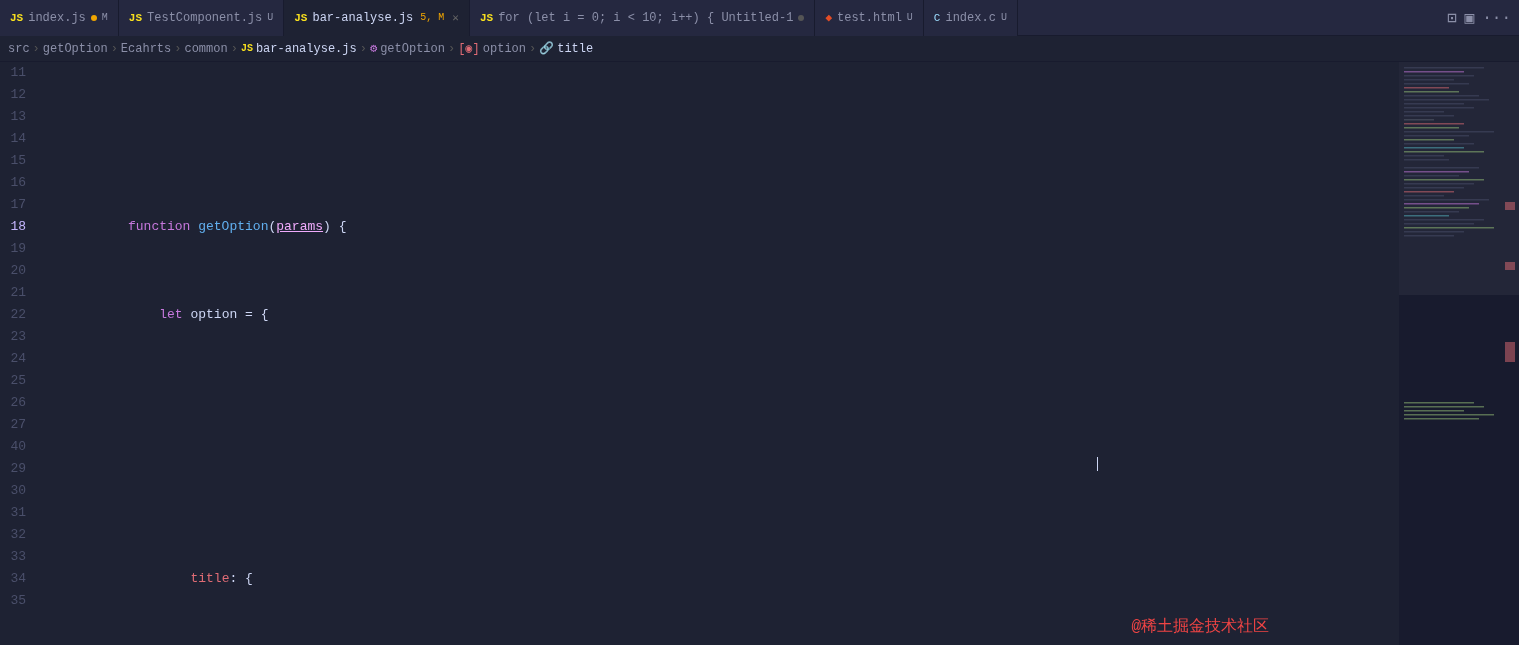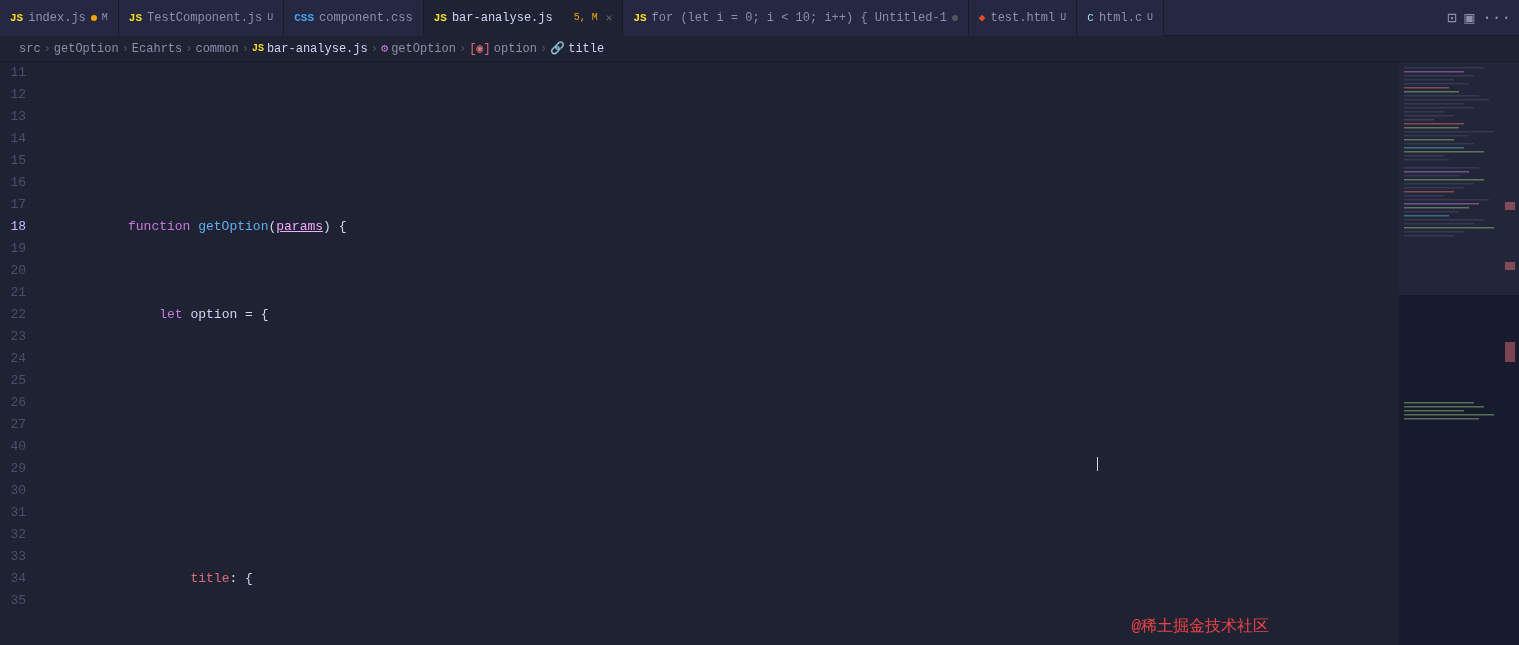--- a/index.html
+++ b/index.html
@@ -69,21 +69,21 @@
       color: #8b8fa8;
       font-size: 16px;
     }
 
     
     .breadcrumb {
       display: flex;
       align-items: center;
       background: #1e2233;
       height: 26px;
-      padding: 0 19px;
+      padding: 0 8px;
       font-size: 12px;
       color: #8b8fa8;
       border-bottom: 1px solid #181b2e;
       flex-shrink: 0;
       gap: 3px;
     }
     .breadcrumb .sep { color: #555; }
     .breadcrumb .js-icon { color: #f7df1e; font-size: 10px; font-weight: bold; }
 
     
@@ -192,43 +192,39 @@
     <span class="tab-icon js">JS</span>
     <span>index.js</span>
     <span class="dot"></span>
     <span style="font-size:10px;color:#8b8fa8">M</span>
   </div>
   <div class="tab">
     <span class="tab-icon js">JS</span>
     <span>TestComponent.js</span>
     <span style="font-size:10px;color:#8b8fa8">U</span>
   </div>
-  <div class="tab">
-    <span style="color:#42a5f5;font-size:11px;font-weight:bold">CSS</span>
-    <span>component.css</span>
-  </div>
   <div class="tab active">
     <span class="tab-icon js">JS</span>
     <span>bar-analyse.js</span>
-    <span style="font-size:10px;color:#f0a500;margin-left:16px">5, M</span>
+    <span style="font-size:10px;color:#f0a500;margin-left:2px">5, M</span>
     <span class="close-btn">✕</span>
   </div>
   <div class="tab">
     <span class="tab-icon js">JS</span>
     <span>for (let i = 0; i &lt; 10; i++) { Untitled-1</span>
     <span style="width:6px;height:6px;border-radius:50%;background:#555;display:inline-block"></span>
   </div>
   <div class="tab">
     <span style="color:#e44d26;font-size:11px;font-weight:bold">◆</span>
     <span>test.html</span>
     <span style="font-size:10px;color:#8b8fa8">U</span>
   </div>
   <div class="tab">
     <span style="color:#9cdcfe;font-size:11px">C</span>
-    <span>html.c</span>
+    <span>index.c</span>
     <span style="font-size:10px;color:#8b8fa8">U</span>
   </div>
   <div class="tab-actions">
     <span style="cursor:pointer">⊡</span>
     <span style="cursor:pointer">▣</span>
     <span style="cursor:pointer">···</span>
   </div>
 </div>
 
 <div class="breadcrumb">

